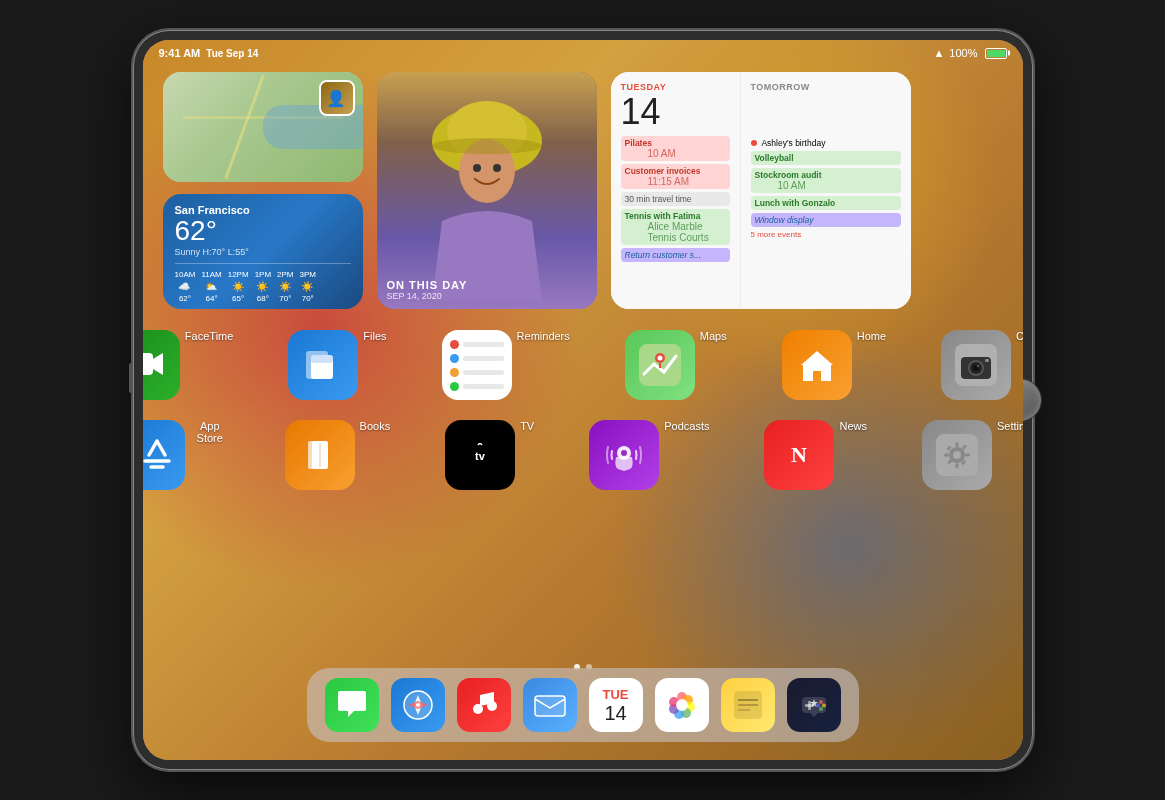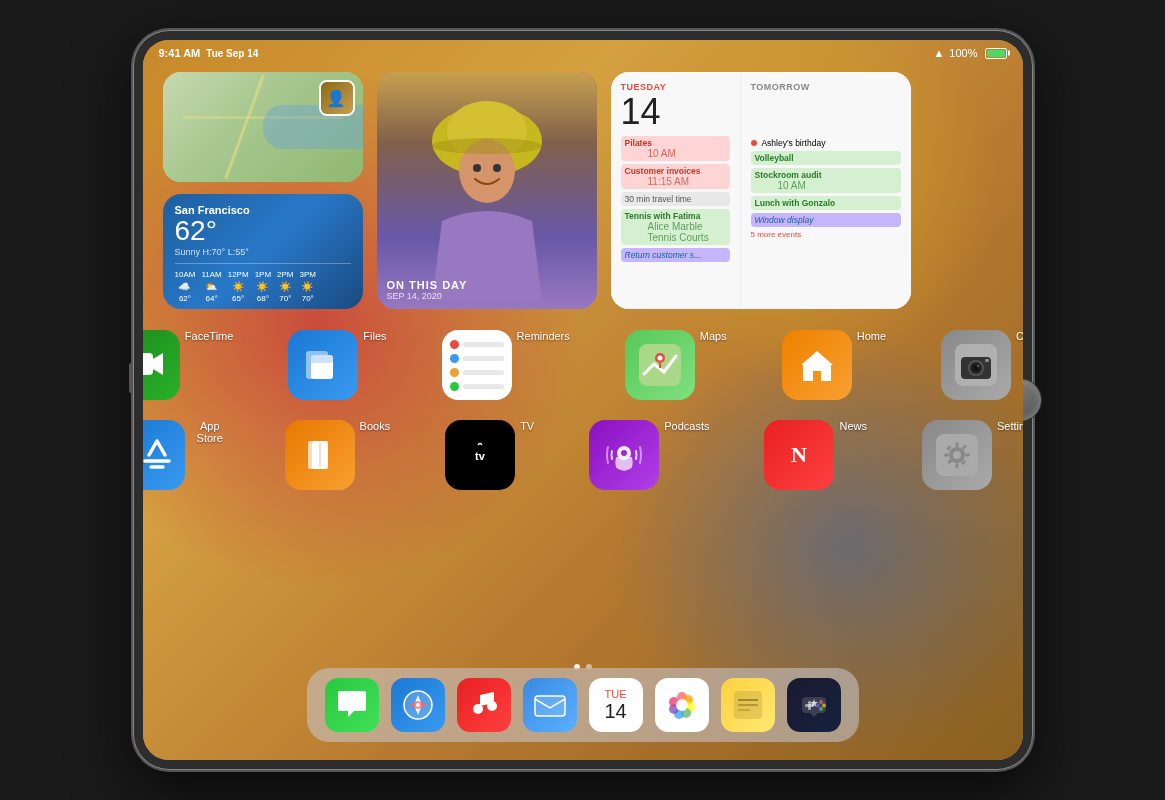--- a/index.html
+++ b/index.html
@@ -868,21 +868,21 @@
       <div class="dock-icon app-mail">
         <svg width="36" height="36" viewBox="0 0 36 36">
           <rect x="3" y="9" width="30" height="20" rx="3" fill="white" opacity="0.15"></rect>
           <rect x="3" y="9" width="30" height="20" rx="3" stroke="white" stroke-width="1.5" fill="none"></rect>
           <path d="M3 12 L18 21 L33 12" stroke="white" stroke-width="1.5" fill="none"></path>
         </svg>
       </div>
 
       <div class="dock-icon" style="background:#fff;">
         <div style="display:flex;flex-direction:column;align-items:center;width:100%;padding:2px 4px;">
-          <div style="font-size:11px;color:#e74c3c;font-weight:400;text-transform:uppercase;">TUE</div>
+          <div style="font-size:13px;color:#e74c3c;font-weight:700;text-transform:uppercase;">TUE</div>
           <div style="font-size:20px;font-weight:200;color:#222;line-height:1.1;">14</div>
         </div>
       </div>
 
       <div class="dock-icon" style="background:#fff;">
         <svg width="36" height="36" viewBox="0 0 36 36">
 
           <circle cx="18" cy="10" r="5" fill="#ff6b6b" opacity="0.8"></circle>
           <circle cx="24" cy="13" r="5" fill="#ffa500" opacity="0.8"></circle>
           <circle cx="26" cy="20" r="5" fill="#ffff00" opacity="0.7"></circle>

